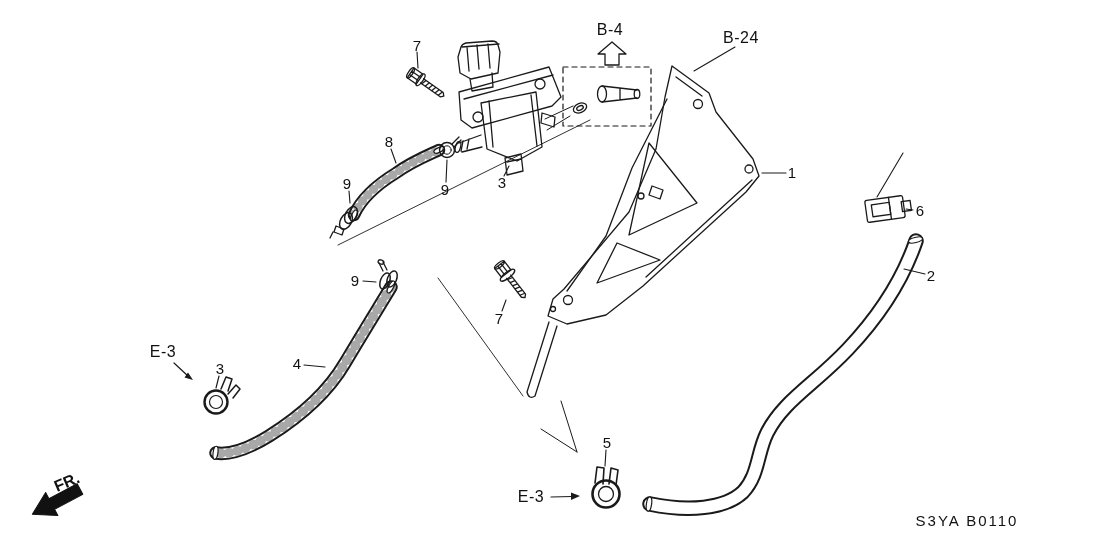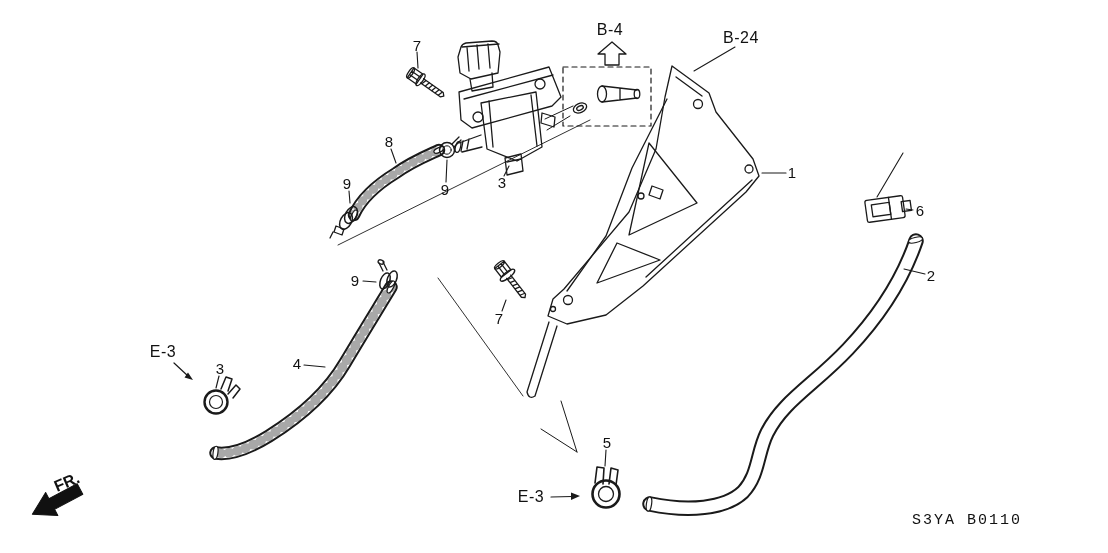--- a/index.html
+++ b/index.html
@@ -6,21 +6,21 @@
   .stage {
     position:relative; width:1108px; height:553px; background:#ffffff;
     font-family:"Liberation Sans", sans-serif; overflow:hidden;
   }
   .stage svg { position:absolute; left:0; top:0; }
   .lbl {
     position:absolute; transform:translate(-50%,-50%);
     font-size:15px; color:#111; white-space:nowrap; line-height:1;
   }
   .ref { font-weight:400; font-size:16px; letter-spacing:0.5px; }
-  .code { font-family:Liberation Mono, monospace; font-size:15px; letter-spacing:2px; }
+  .code { font-family:Liberation Sans, sans-serif; font-size:15px; letter-spacing:2px; }
 </style>
 </head>
 <body>
 
 <div class="stage">
 
 <svg width="1108" height="553" viewBox="0 0 1108 553">
 <g stroke="#1a1a1a" stroke-width="1.3" fill="none" stroke-linecap="round" stroke-linejoin="round">
 
   <g>

